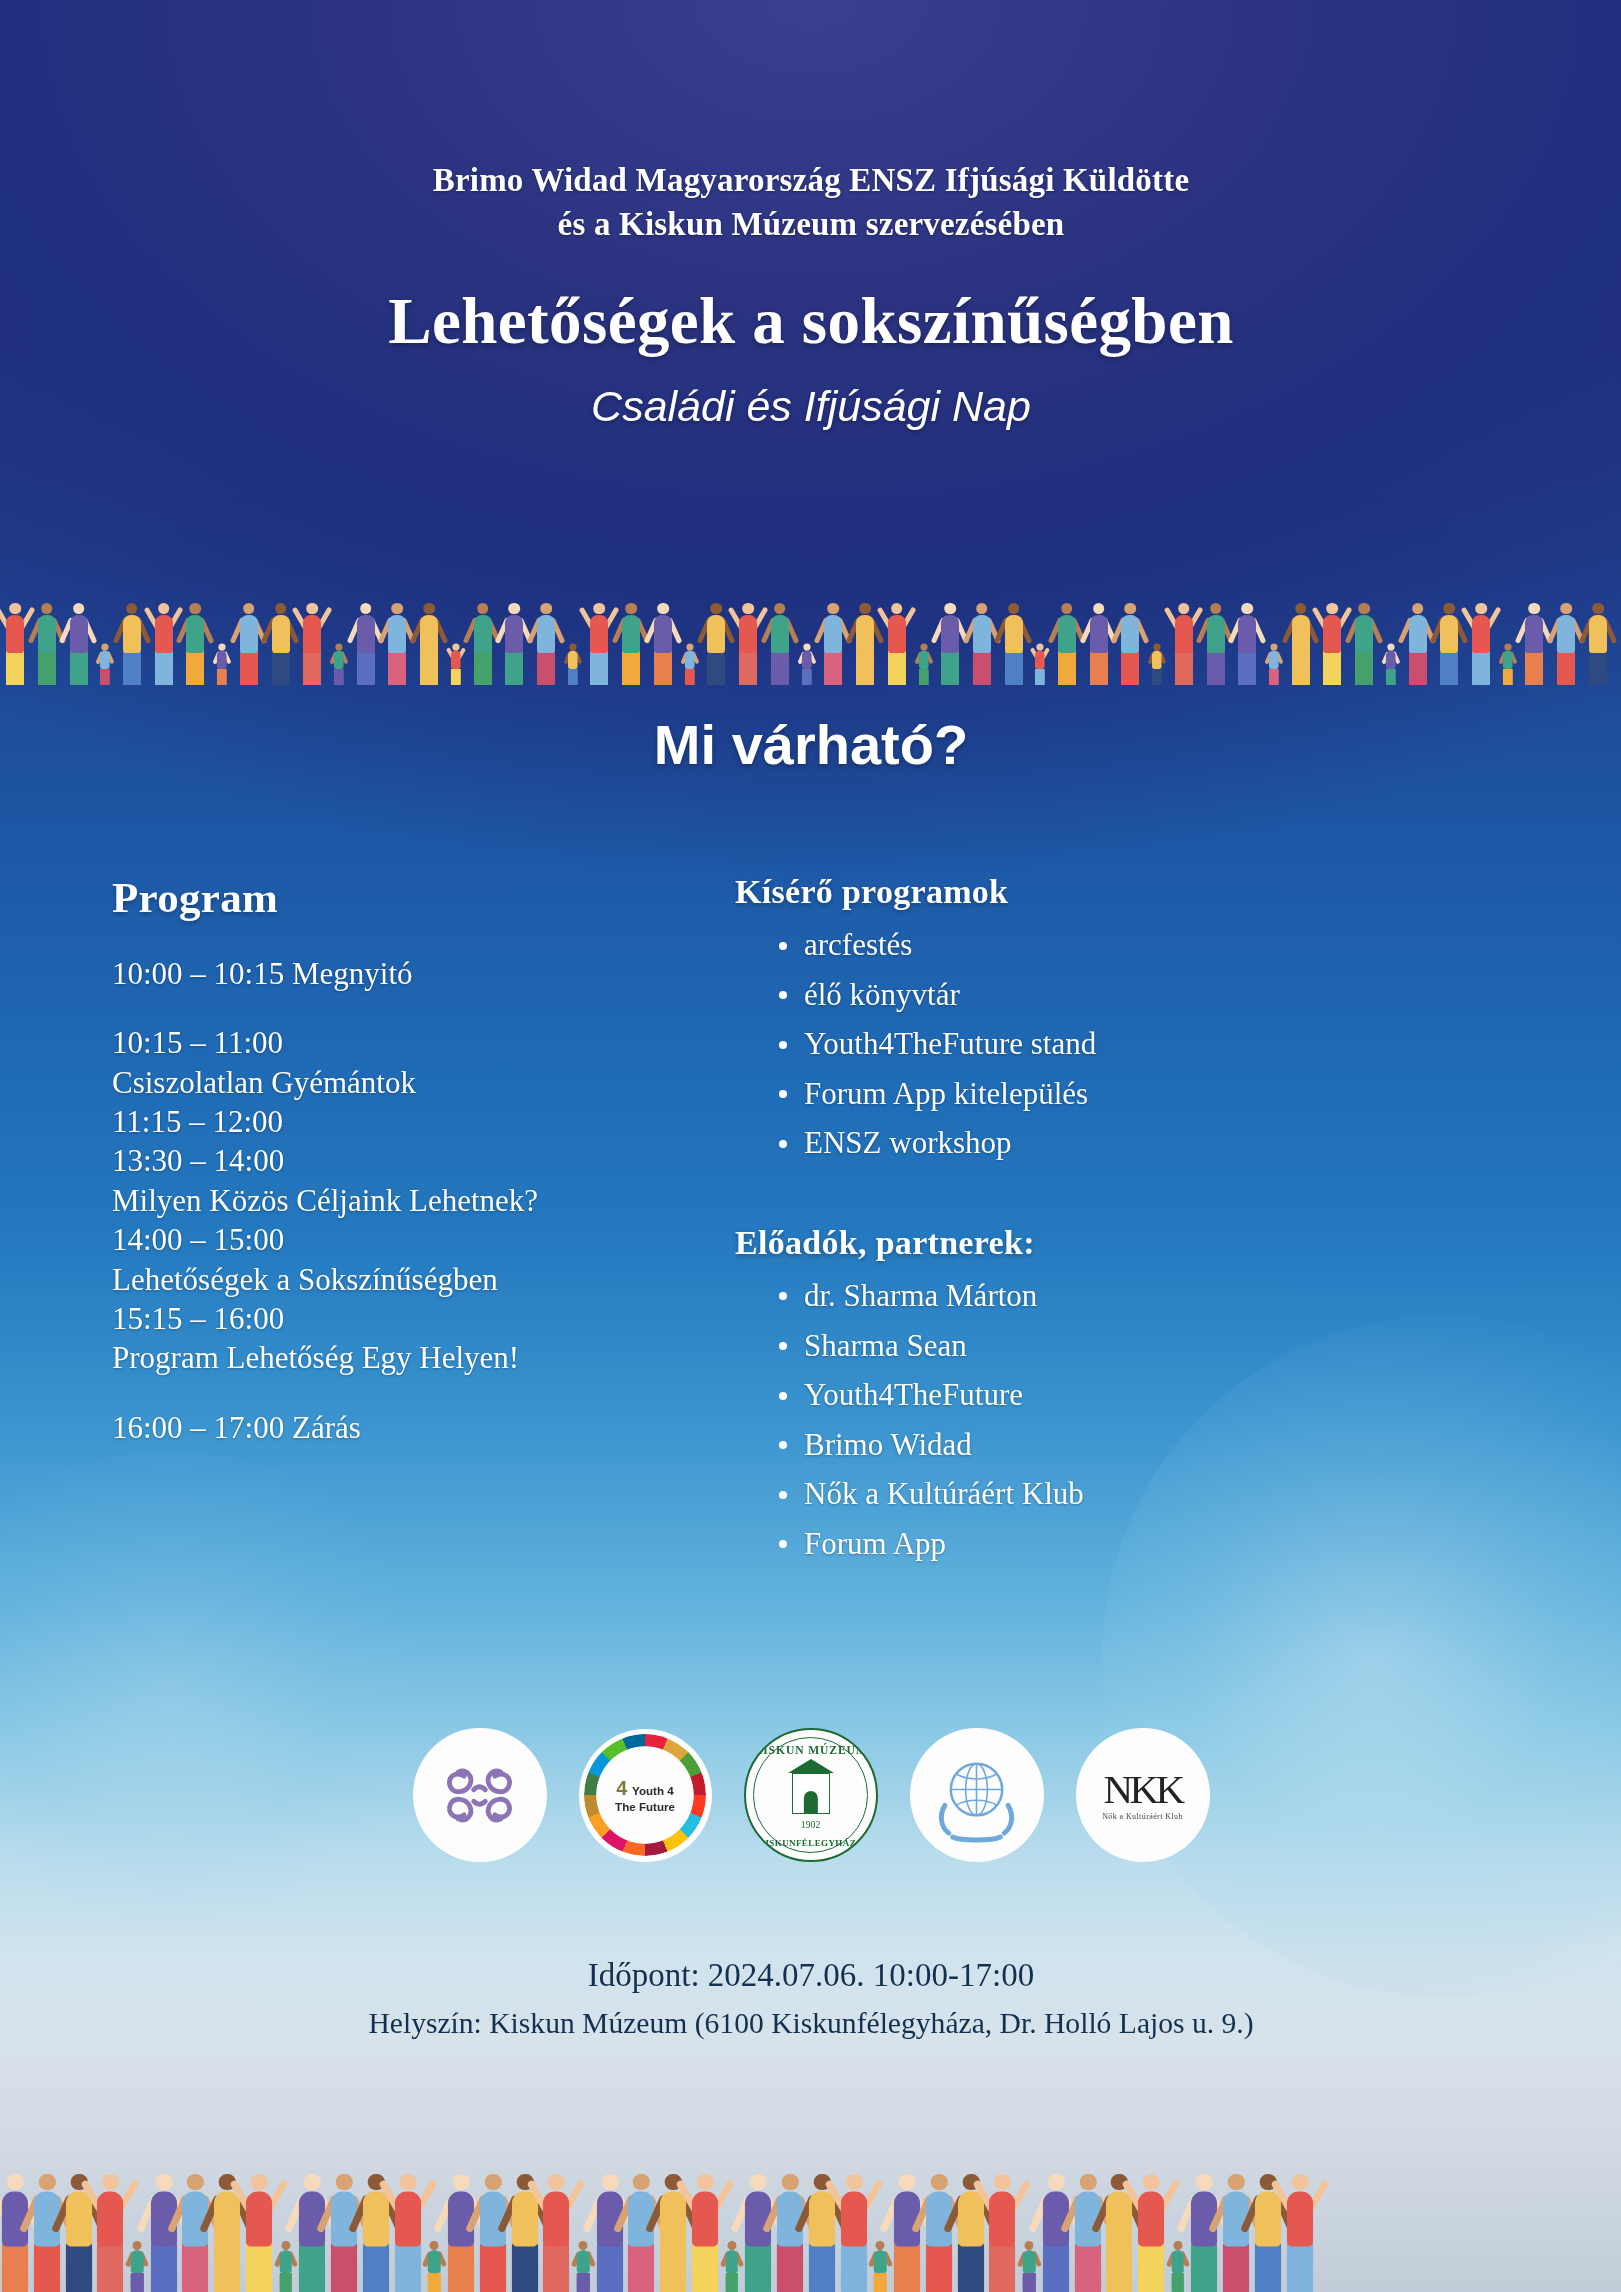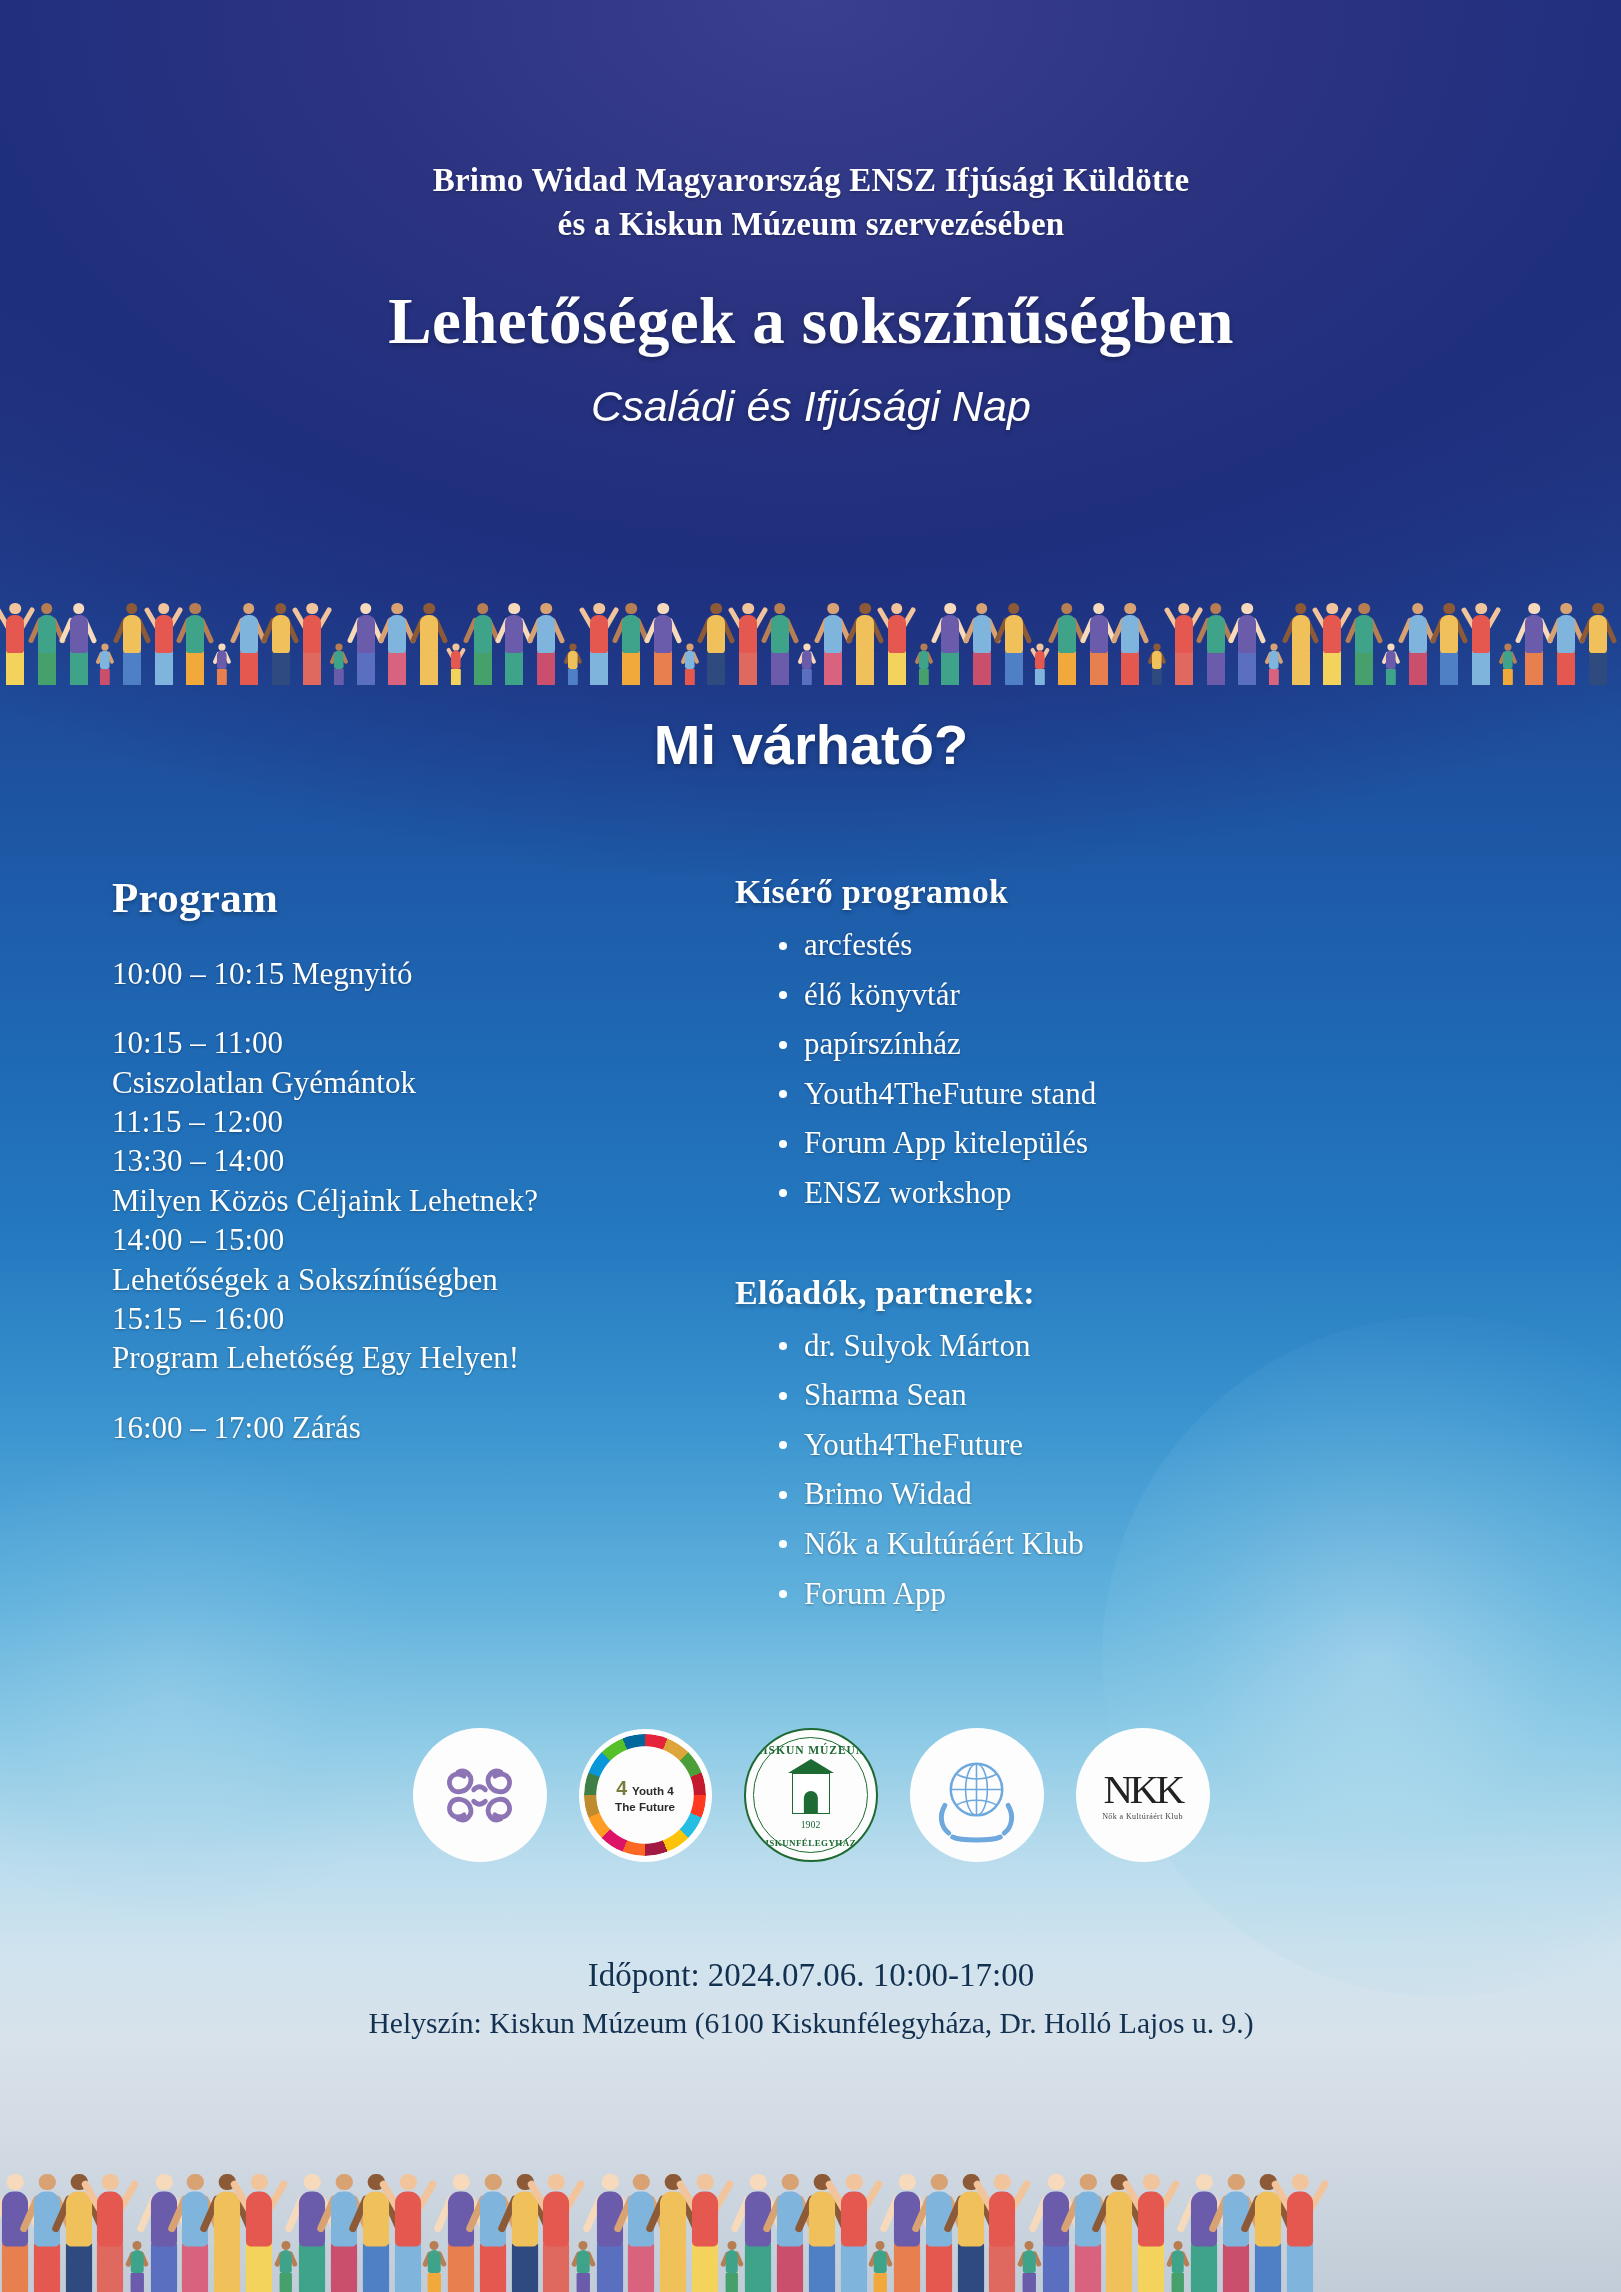--- a/index.html
+++ b/index.html
@@ -812,31 +812,30 @@
 
       <div class="gap-lg"></div>
       <div class="prog-line">16:00 – 17:00 Zárás</div>
     </div>
 
     <div class="col-right">
       <div class="col-head small">Kísérő programok</div>
       <ul class="bullets">
         <li>arcfestés</li>
         <li>élő könyvtár</li>
-        <li>papírszínház</li>
         <li>Youth4TheFuture stand</li>
         <li>Forum App kitelepülés</li>
         <li>ENSZ workshop</li>
       </ul>
 
       <div class="spacer-blocks"></div>
 
       <div class="col-head small">Előadók, partnerek:</div>
       <ul class="bullets">
-        <li>dr. Sulyok Márton</li>
+        <li>dr. Sharma Márton</li>
         <li>Sharma Sean</li>
         <li>Youth4TheFuture</li>
         <li>Brimo Widad</li>
         <li>Nők a Kultúráért Klub</li>
         <li>Forum App</li>
       </ul>
     </div>
   </div>
 
   <div class="logos">

